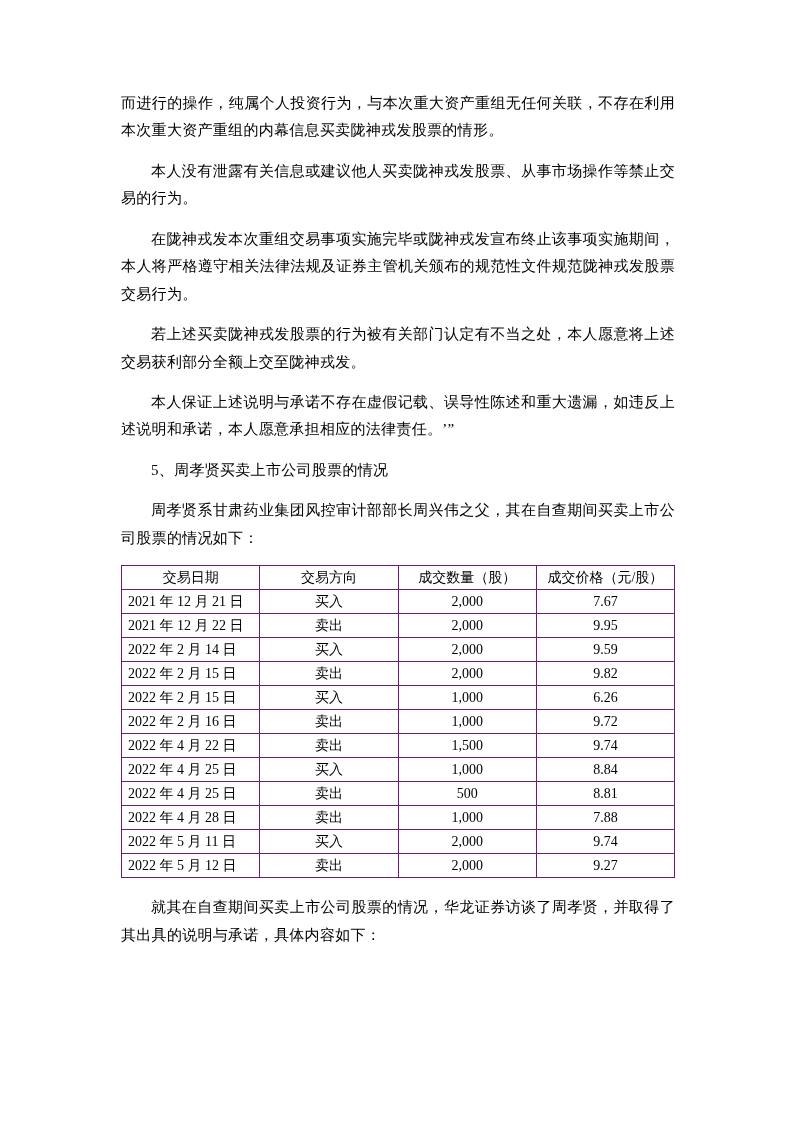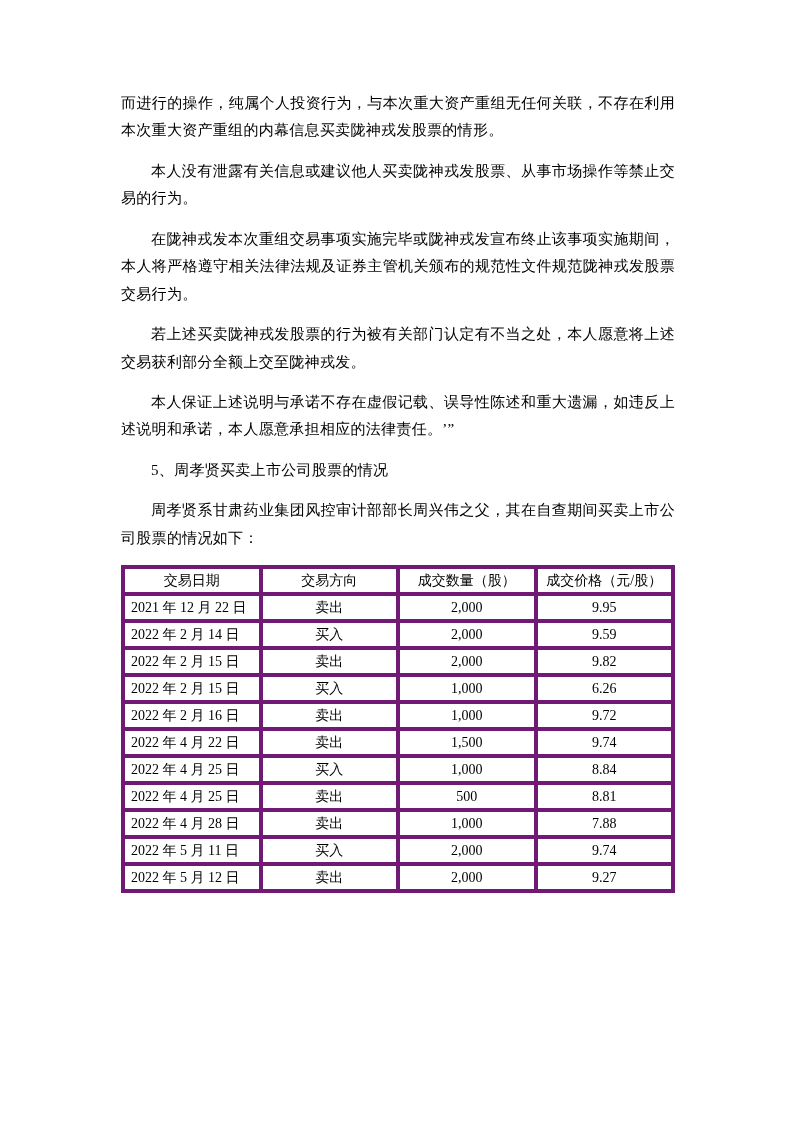--- a/index.html
+++ b/index.html
@@ -34,21 +34,21 @@
   table.trades {
     border-collapse: collapse;
     width: 100%;
     margin-top: 5px;
     margin-bottom: 16px;
     font-size: 14px;
     table-layout: fixed;
   }
   table.trades th,
   table.trades td {
-    border: 4px solid #701a75;
+    border: 1px solid #701a75;
     padding: 1px 6px;
     height: 21px;
     overflow: hidden;
     white-space: nowrap;
   }
   table.trades th {
     font-weight: normal;
     text-align: center;
   }
   td.cell-date {
@@ -79,20 +79,26 @@
   <table class="trades">
     <thead>
       <tr id="table-head-row">
           <th>交易日期</th>
           <th>交易方向</th>
           <th>成交数量（股）</th>
           <th>成交价格（元/股）</th>
         </tr>
     </thead>
     <tbody id="table-body">
+        <tr>
+          <td class="cell-date">2021 年 12 月 21 日</td>
+          <td class="cell-center">买入</td>
+          <td class="cell-center">2,000</td>
+          <td class="cell-center">7.67</td>
+        </tr>
         <tr>
           <td class="cell-date">2021 年 12 月 22 日</td>
           <td class="cell-center">卖出</td>
           <td class="cell-center">2,000</td>
           <td class="cell-center">9.95</td>
         </tr>
         <tr>
           <td class="cell-date">2022 年 2 月 14 日</td>
           <td class="cell-center">买入</td>
           <td class="cell-center">2,000</td>
@@ -148,13 +154,16 @@
         </tr>
         <tr>
           <td class="cell-date">2022 年 5 月 12 日</td>
           <td class="cell-center">卖出</td>
           <td class="cell-center">2,000</td>
           <td class="cell-center">9.27</td>
         </tr>
       </tbody>
   </table>
 
+  <div id="paras-after">
+      <p class="para indent">就其在自查期间买卖上市公司股票的情况，华龙证券访谈了周孝贤，并取得了其出具的说明与承诺，具体内容如下：</p>
+    </div>
 </div>
 
 </body></html>

